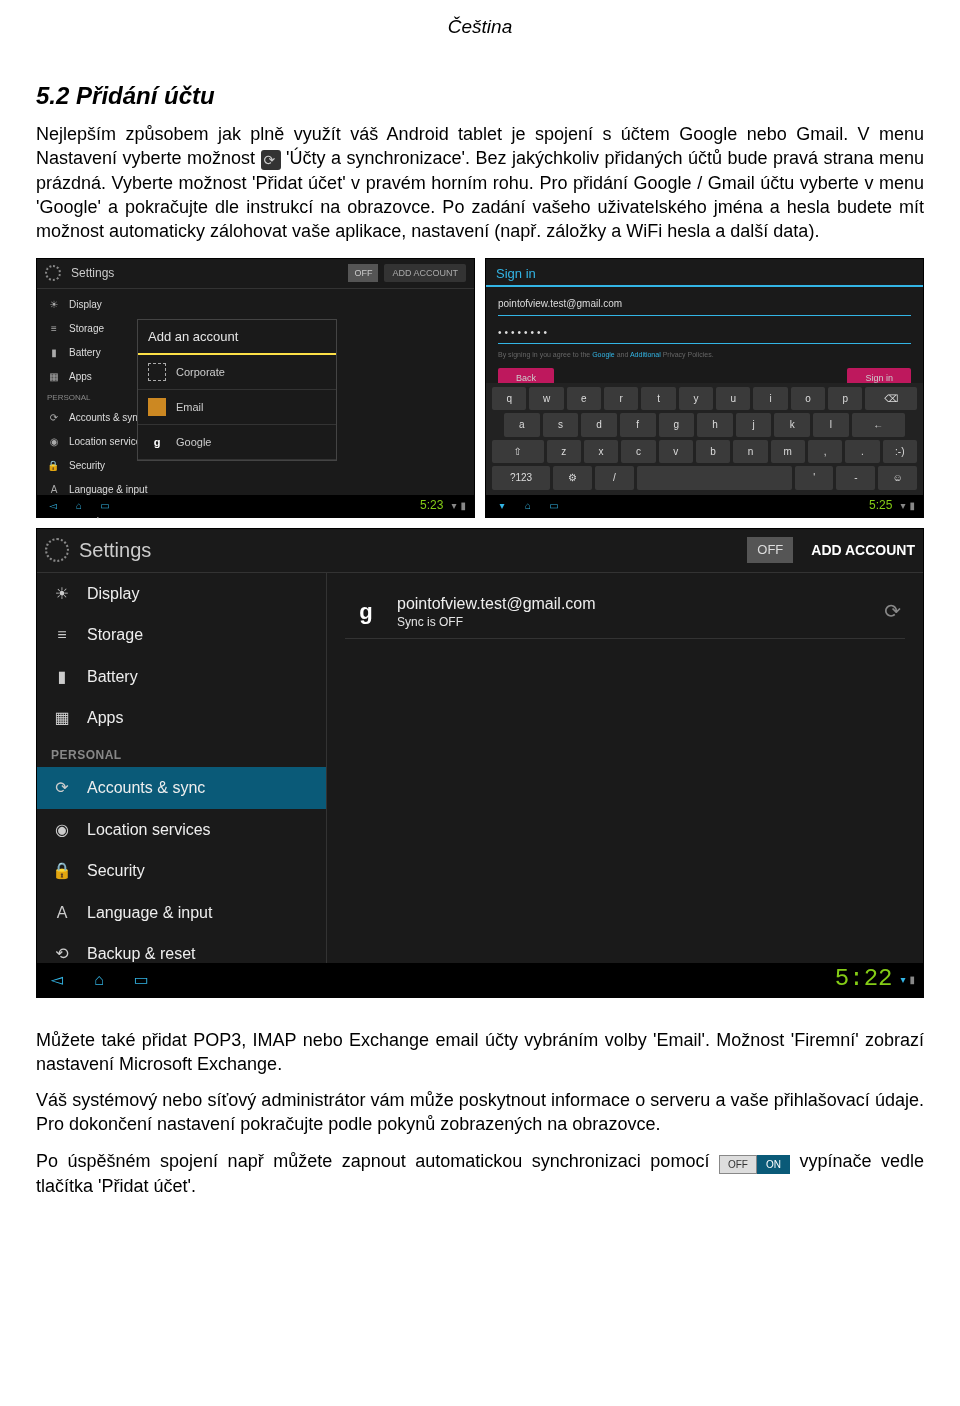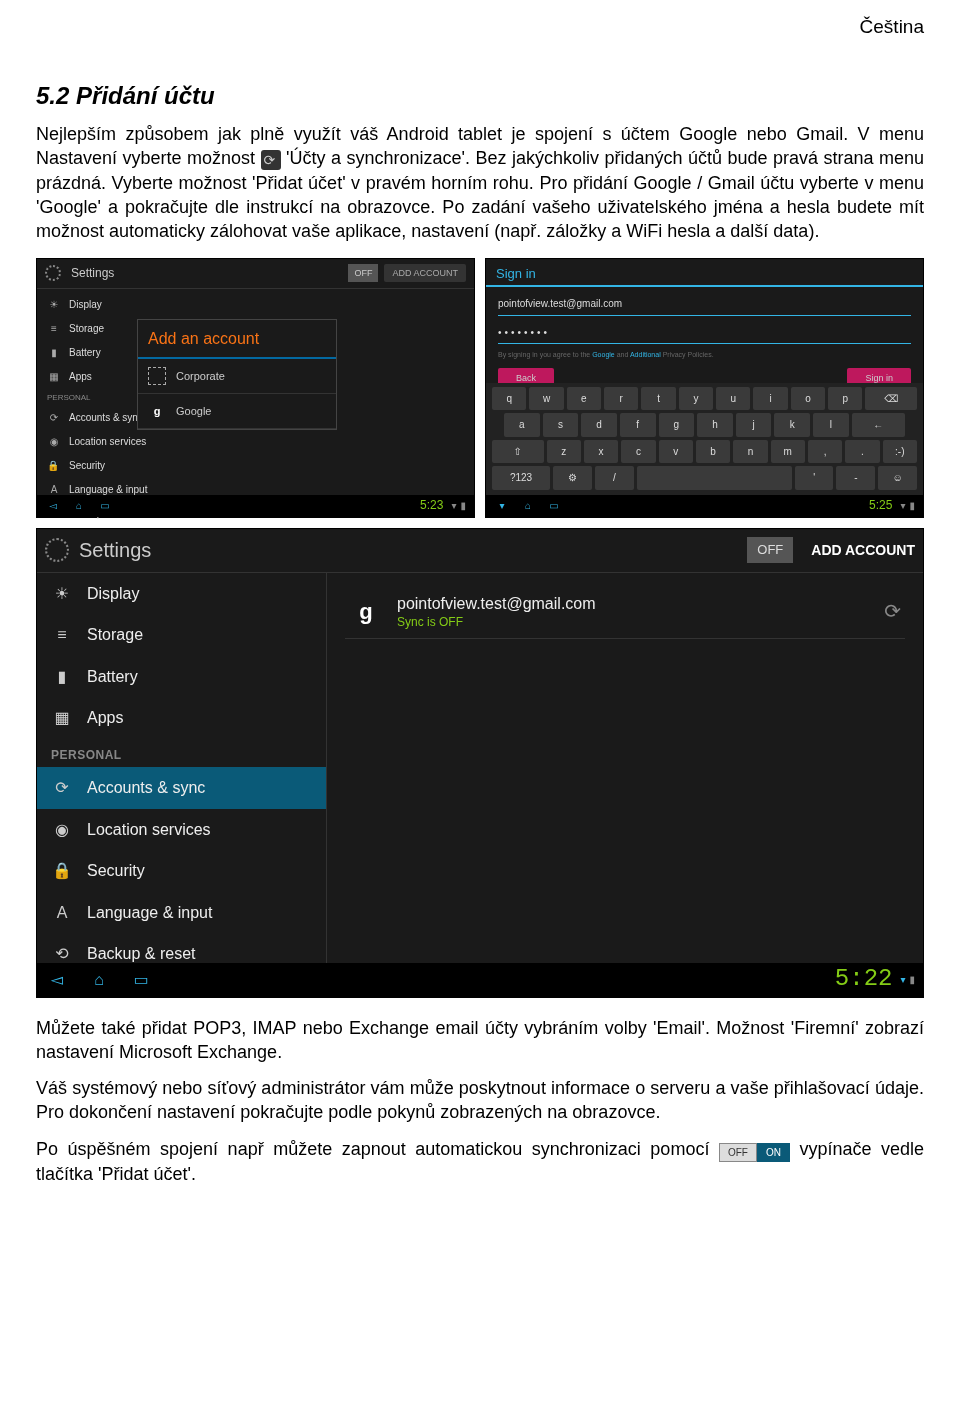--- a/index.html
+++ b/index.html
@@ -5,21 +5,21 @@
   * { box-sizing: border-box; margin: 0; padding: 0; }
   body {
     width: 960px;
     background: #fff;
     font-family: Arial, Helvetica, sans-serif;
     color: #000;
     font-size: 18px;
     line-height: 1.35;
     padding: 14px 36px 30px 36px;
   }
-  .doc-header { display: flex; justify-content: flex-end; font-size: 19px; margin-bottom: 40px; }
+  .doc-header { display: flex; justify-content: center; font-style: italic; font-size: 19px; margin-bottom: 40px; }
   h2.section-title { font-style: italic; font-weight: bold; font-size: 24px; margin-bottom: 10px; }
   p.body { margin-bottom: 12px; text-align: justify; }
   .sync-icon-inline { display:inline-block; width:20px; height:20px; vertical-align:middle; background:#333; border-radius:3px; position:relative; }
   .sync-icon-inline::after { content:"⟳"; color:#ccc; font-size:14px; position:absolute; left:3px; top:1px; }
 
   
   .scr { background:#1a1a1a; width:100%; color:#ccc; font-family:Arial,sans-serif; position:relative; border:1px solid #000; }
   .top-row { height:30px; background:#1a1a1a; border-bottom:1px solid #333; display:flex; align-items:center; padding:0 8px; font-size:12px; }
   .top-row .gear { width:16px; height:16px; border:2px dotted #888; border-radius:50%; margin-right:10px; }
   .top-row .spacer { flex:1; }
@@ -27,21 +27,21 @@
   .btn-off { background:#555; color:#ccc; font-size:9px; padding:3px 6px; }
   .two-col { display:flex; gap:10px; margin:14px 0 10px 0; }
   .two-col .scr { flex:1; height:260px; font-size:10px; }
 
   
   .settings-list { padding:4px 0; }
   .srow { display:flex; align-items:center; padding:5px 10px; font-size:10px; color:#ddd; }
   .srow .ic { width:14px; height:14px; margin-right:8px; display:flex; align-items:center; justify-content:center; color:#aaa; font-size:10px; }
   .cat-label { color:#888; font-size:8px; padding:4px 10px 2px 10px; }
   .popup { position:absolute; left:100px; top:60px; width:200px; background:#1a1a1a; border:1px solid #444; z-index:5; }
-  .popup-title { color:#f97316; font-size:16px; padding:8px 10px; border-bottom:2px solid #0369a1; }
+  .popup-title { color:#e5e5e5; font-size:13px; padding:8px 10px; border-bottom:2px solid #fde047; }
   .popup-row { display:flex; align-items:center; padding:8px 10px; border-bottom:1px solid #333; font-size:11px; }
   .popup-row .pic { width:18px; height:18px; margin-right:10px; display:flex; align-items:center; justify-content:center; }
   .pic.corp { border:1px dashed #aaa; }
   .pic.email { background:#c82; }
   .pic.google { color:#fff; font-weight:bold; }
 
   
   .signin-header { color:#33b5e5; font-size:13px; padding:6px 10px 3px 10px; border-bottom:2px solid #33b5e5; }
   .signin-body { padding:6px 12px; font-size:10px; }
   .input-line { border-bottom:1px solid #33b5e5; padding:4px 0; margin-bottom:6px; color:#ddd; }
@@ -73,21 +73,21 @@
   .large .side { width:290px; border-right:1px solid #333; }
   .large .lrow { display:flex; align-items:center; padding:10px 14px; font-size:16px; color:#eee; }
   .large .lrow .lic { width:22px; margin-right:14px; text-align:center; color:#ccc; font-size:16px; }
   .large .lrow.sel { background:#0a5a78; }
   .large .lcat { color:#888; font-size:12px; padding:8px 14px 4px 14px; font-weight:bold; letter-spacing:0.5px; }
   .large .content { flex:1; padding:12px 18px; }
   .large .account-row { display:flex; align-items:center; padding:8px 4px; border-bottom:1px solid #333; }
   .large .gicon { width:34px; height:34px; color:#fff; font-size:22px; font-weight:bold; display:flex; align-items:center; justify-content:center; margin-right:14px; }
   .large .acc-text { flex:1; }
   .large .acc-email { color:#eee; font-size:16px; }
-  .large .acc-sub { color:#84cc16; font-size:12px; }
+  .large .acc-sub { color:#e5e5e5; font-size:12px; }
   .large .sync-btn { color:#888; font-size:20px; }
   .large .navbar { height:34px; }
   .large .navbar .nav-ic { font-size:16px; width:24px; margin-right:18px; }
   .large .navbar .clock { font-size:24px;font-family:Liberation Mono, monospace; }
 
   .toggle-pill { display:inline-block; vertical-align:middle; }
   .toggle-pill span { display:inline-block; font-size:10px; padding:2px 8px; }
   .toggle-pill .off { background:#ddd; color:#333; border:1px solid #888; }
   .toggle-pill .on { background:#0a5a78; color:#fff; border:1px solid #0a5a78; }
 </style>
@@ -154,20 +154,24 @@
           <span class="ic">⟲</span>
           <span>Backup &amp; reset</span>
         </div>
       <div class="cat-label">SYSTEM</div>
     </div>
     <div class="popup">
       <div class="popup-title">Add an account</div>
       <div class="popup-row">
           <span class="pic corp"></span>
           <span>Corporate</span>
+        </div>
+      <div class="popup-row">
+          <span class="pic email"></span>
+          <span>Email</span>
         </div>
       <div class="popup-row">
           <span class="pic google">g</span>
           <span>Google</span>
         </div>
     </div>
     <div class="navbar">
       <span class="nav-ic">◅</span>
       <span class="nav-ic">⌂</span>
       <span class="nav-ic">▭</span>
@@ -320,21 +324,21 @@
     <span class="nav-ic">◅</span>
     <span class="nav-ic">⌂</span>
     <span class="nav-ic">▭</span>
     <div class="spacer"></div>
     <span class="clock">5:22</span>
     <span class="stat" style="color:#33b5e5;">▾</span>
     <span class="stat">▮</span>
   </div>
 </div>
 
-<p class="body" style="margin-top:18px;">Můžete také přidat POP3, IMAP nebo Exchange email účty vybráním volby 'Email'. Možnost 'Firemní' zobrazí nastavení Microsoft Exchange.</p>
+<p class="body" style="margin-top:30px;">Můžete také přidat POP3, IMAP nebo Exchange email účty vybráním volby 'Email'. Možnost 'Firemní' zobrazí nastavení Microsoft Exchange.</p>
 <p class="body">Váš systémový nebo síťový administrátor vám může poskytnout informace o serveru a vaše přihlašovací údaje. Pro dokončení nastavení pokračujte podle pokynů zobrazených na obrazovce.</p>
 <p class="body">
   <span>Po úspěšném spojení např můžete zapnout automatickou synchronizaci pomocí </span>
   <span class="toggle-pill">
     <span class="off">OFF</span><span class="on">ON</span>
   </span>
   <span> vypínače vedle tlačítka 'Přidat účet'.</span>
 </p>
 
 </body></html>

